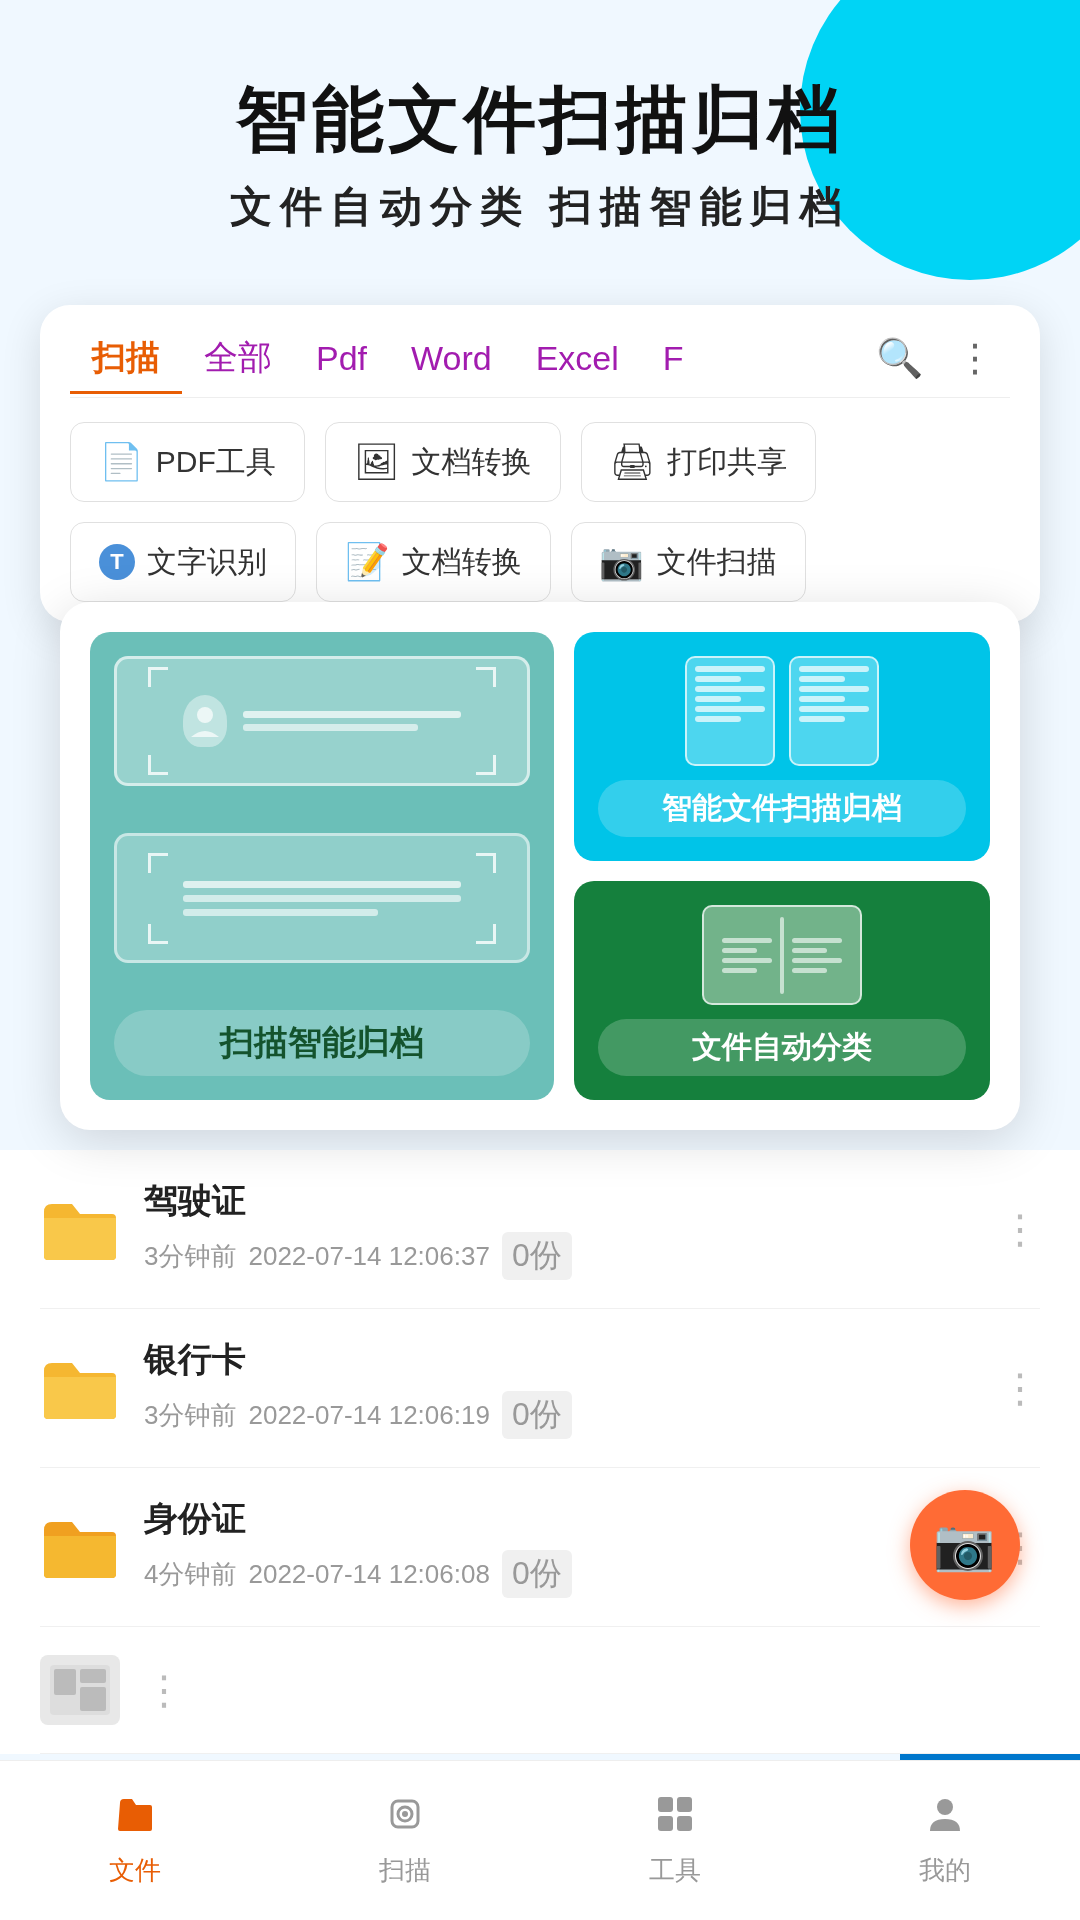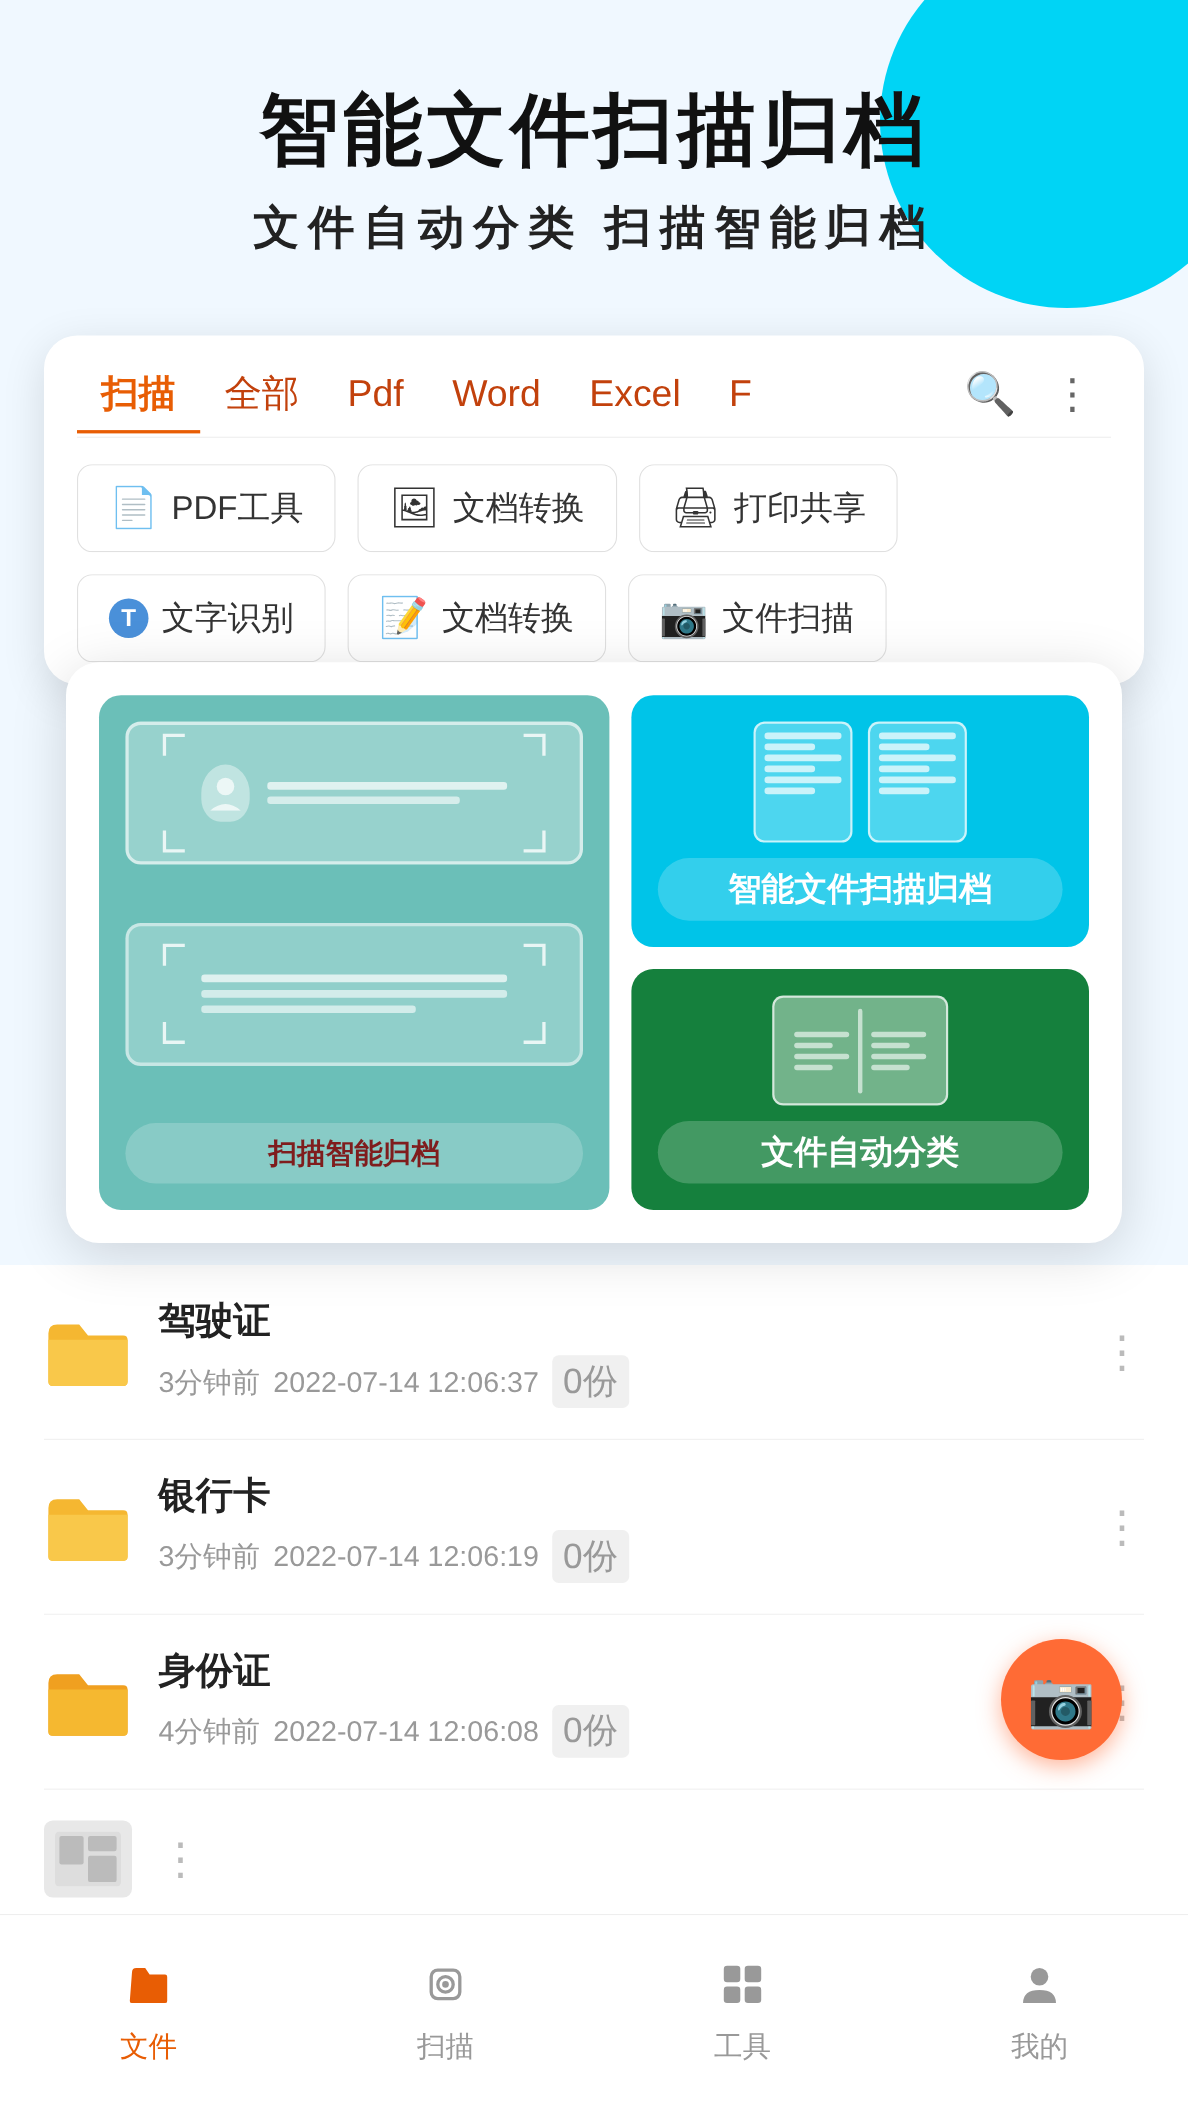--- a/index.html
+++ b/index.html
@@ -82,21 +82,21 @@
     .tab-bar {
       display: flex;
       align-items: center;
       gap: 0;
       margin-bottom: 24px;
       border-bottom: 1px solid #eee;
       padding-bottom: 16px;
     }
     .tab-item {
       font-size: 34px;
-      color: #c2410c;
+      color: #a21caf;
       padding: 0 22px;
       cursor: pointer;
       white-space: nowrap;
     }
     .tab-item.active {
       color: #e85d04;
       font-weight: 700;
       border-bottom: 3px solid #e85d04;
       padding-bottom: 10px;
       margin-bottom: -13px;
@@ -192,23 +192,23 @@
       background: rgba(255,255,255,0.25);
       border-radius: 14px;
       height: 130px;
       display: flex;
       align-items: center;
       justify-content: center;
       border: 3px solid rgba(255,255,255,0.5);
     }
 
     .feature-label {
-      font-size: 26px;
+      font-size: 34px;
       font-weight: 700;
-      color: #7f1d1d;
+      color: #14532d;
       text-align: center;
       padding: 10px 20px;
       background: rgba(255,255,255,0.2);
       border-radius: 40px;
       width: 100%;
     }
 
     .feature-right {
       flex: 1;
       display: flex;
@@ -386,21 +386,21 @@
       cursor: pointer;
     }
     .camera-fab-icon { font-size: 50px; color: #fff; }
 
     
     .bottom-nav {
       position: absolute;
       bottom: 0;
       left: 0;
       right: 0;
-      height: 180px;
+      height: 160px;
       background: #fff;
       display: flex;
       border-top: 1px solid #eee;
       z-index: 10;
     }
     .nav-item {
       flex: 1;
       display: flex;
       flex-direction: column;
       align-items: center;

